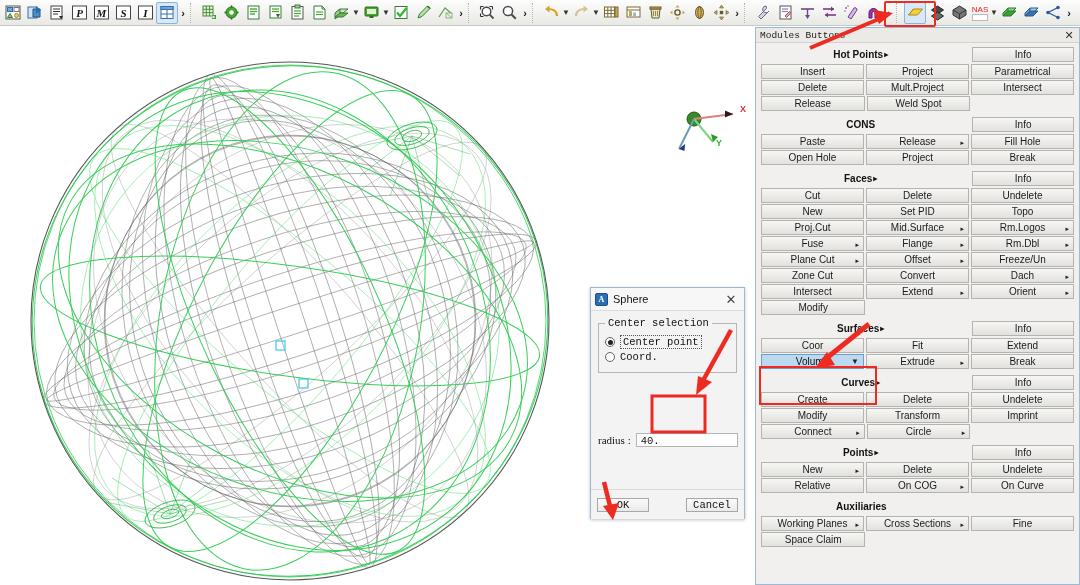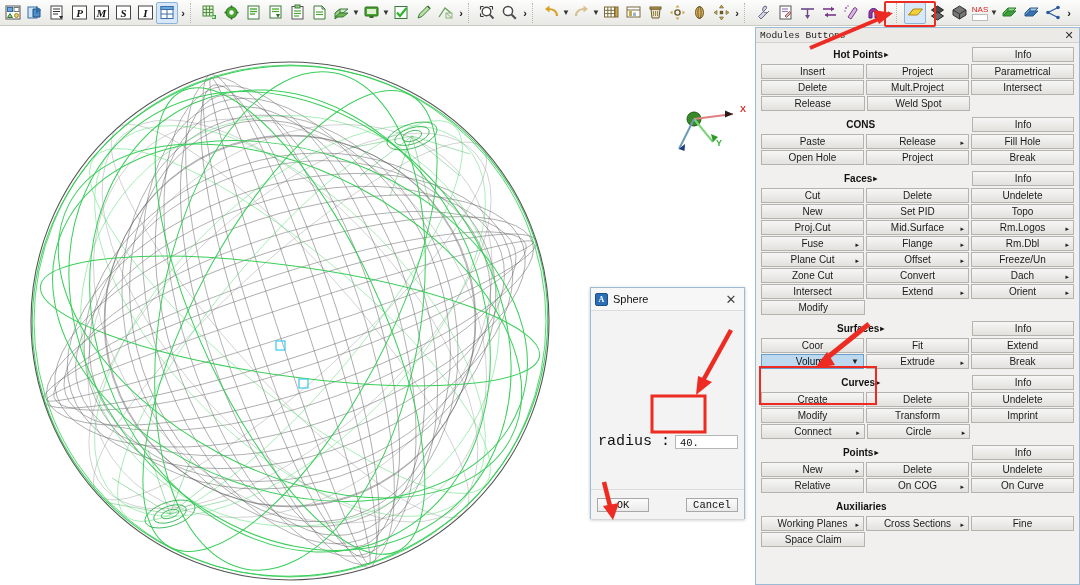--- a/index.html
+++ b/index.html
@@ -122,21 +122,21 @@
     content:''; width:5px; height:5px; border-radius:50%; background:#222;
   }
   .radio-label.focused {
     border:1px dotted #555; padding:0 2px;
   }
   #radius-row {
     position:absolute; left:7px; top:122px; width:140px;
     display:flex; align-items:center;
   }
   #radius-label {
-    font-family:Liberation Mono, monospace; font-size:15px; color:#111;
+    font-family:Liberation Serif, serif; font-size:11px; color:#111;
     white-space:nowrap; margin-right:5px;
   }
   #radius-input {
     flex:1; height:14px; background:#fff; border:1px solid #b6b6b6;
     font-family:"Liberation Mono", monospace; font-size:10.5px; color:#111;
     padding:0 4px; line-height:15px;
   }
   #dlg-footer {
     position:absolute; left:0; bottom:0; width:100%; height:30px;
     border-top:1px solid #dcdcdc; background:#f3f3f3;
@@ -680,20 +680,31 @@
   </svg>
 </div>
 
 <div id="sphere-dialog">
   <div id="dlg-titlebar">
     <div id="dlg-appicon">A</div>
     <div id="dlg-title">Sphere</div>
     <div id="dlg-close">✕</div>
   </div>
   <div id="dlg-body">
+    <fieldset id="center-group">
+      <legend>Center selection</legend>
+      <div class="radio-row">
+        <span class="radio on"></span>
+        <span class="radio-label focused">Center point</span>
+      </div>
+      <div class="radio-row">
+        <span class="radio"></span>
+        <span>Coord.</span>
+      </div>
+    </fieldset>
 
     <div id="radius-row">
       <span id="radius-label">radius :</span>
       <div id="radius-input" placeholder="">40.</div>
     </div>
 
     <div id="dlg-footer">
       <div class="dlg-btn">OK</div>
       <div class="dlg-btn">Cancel</div>
     </div>

